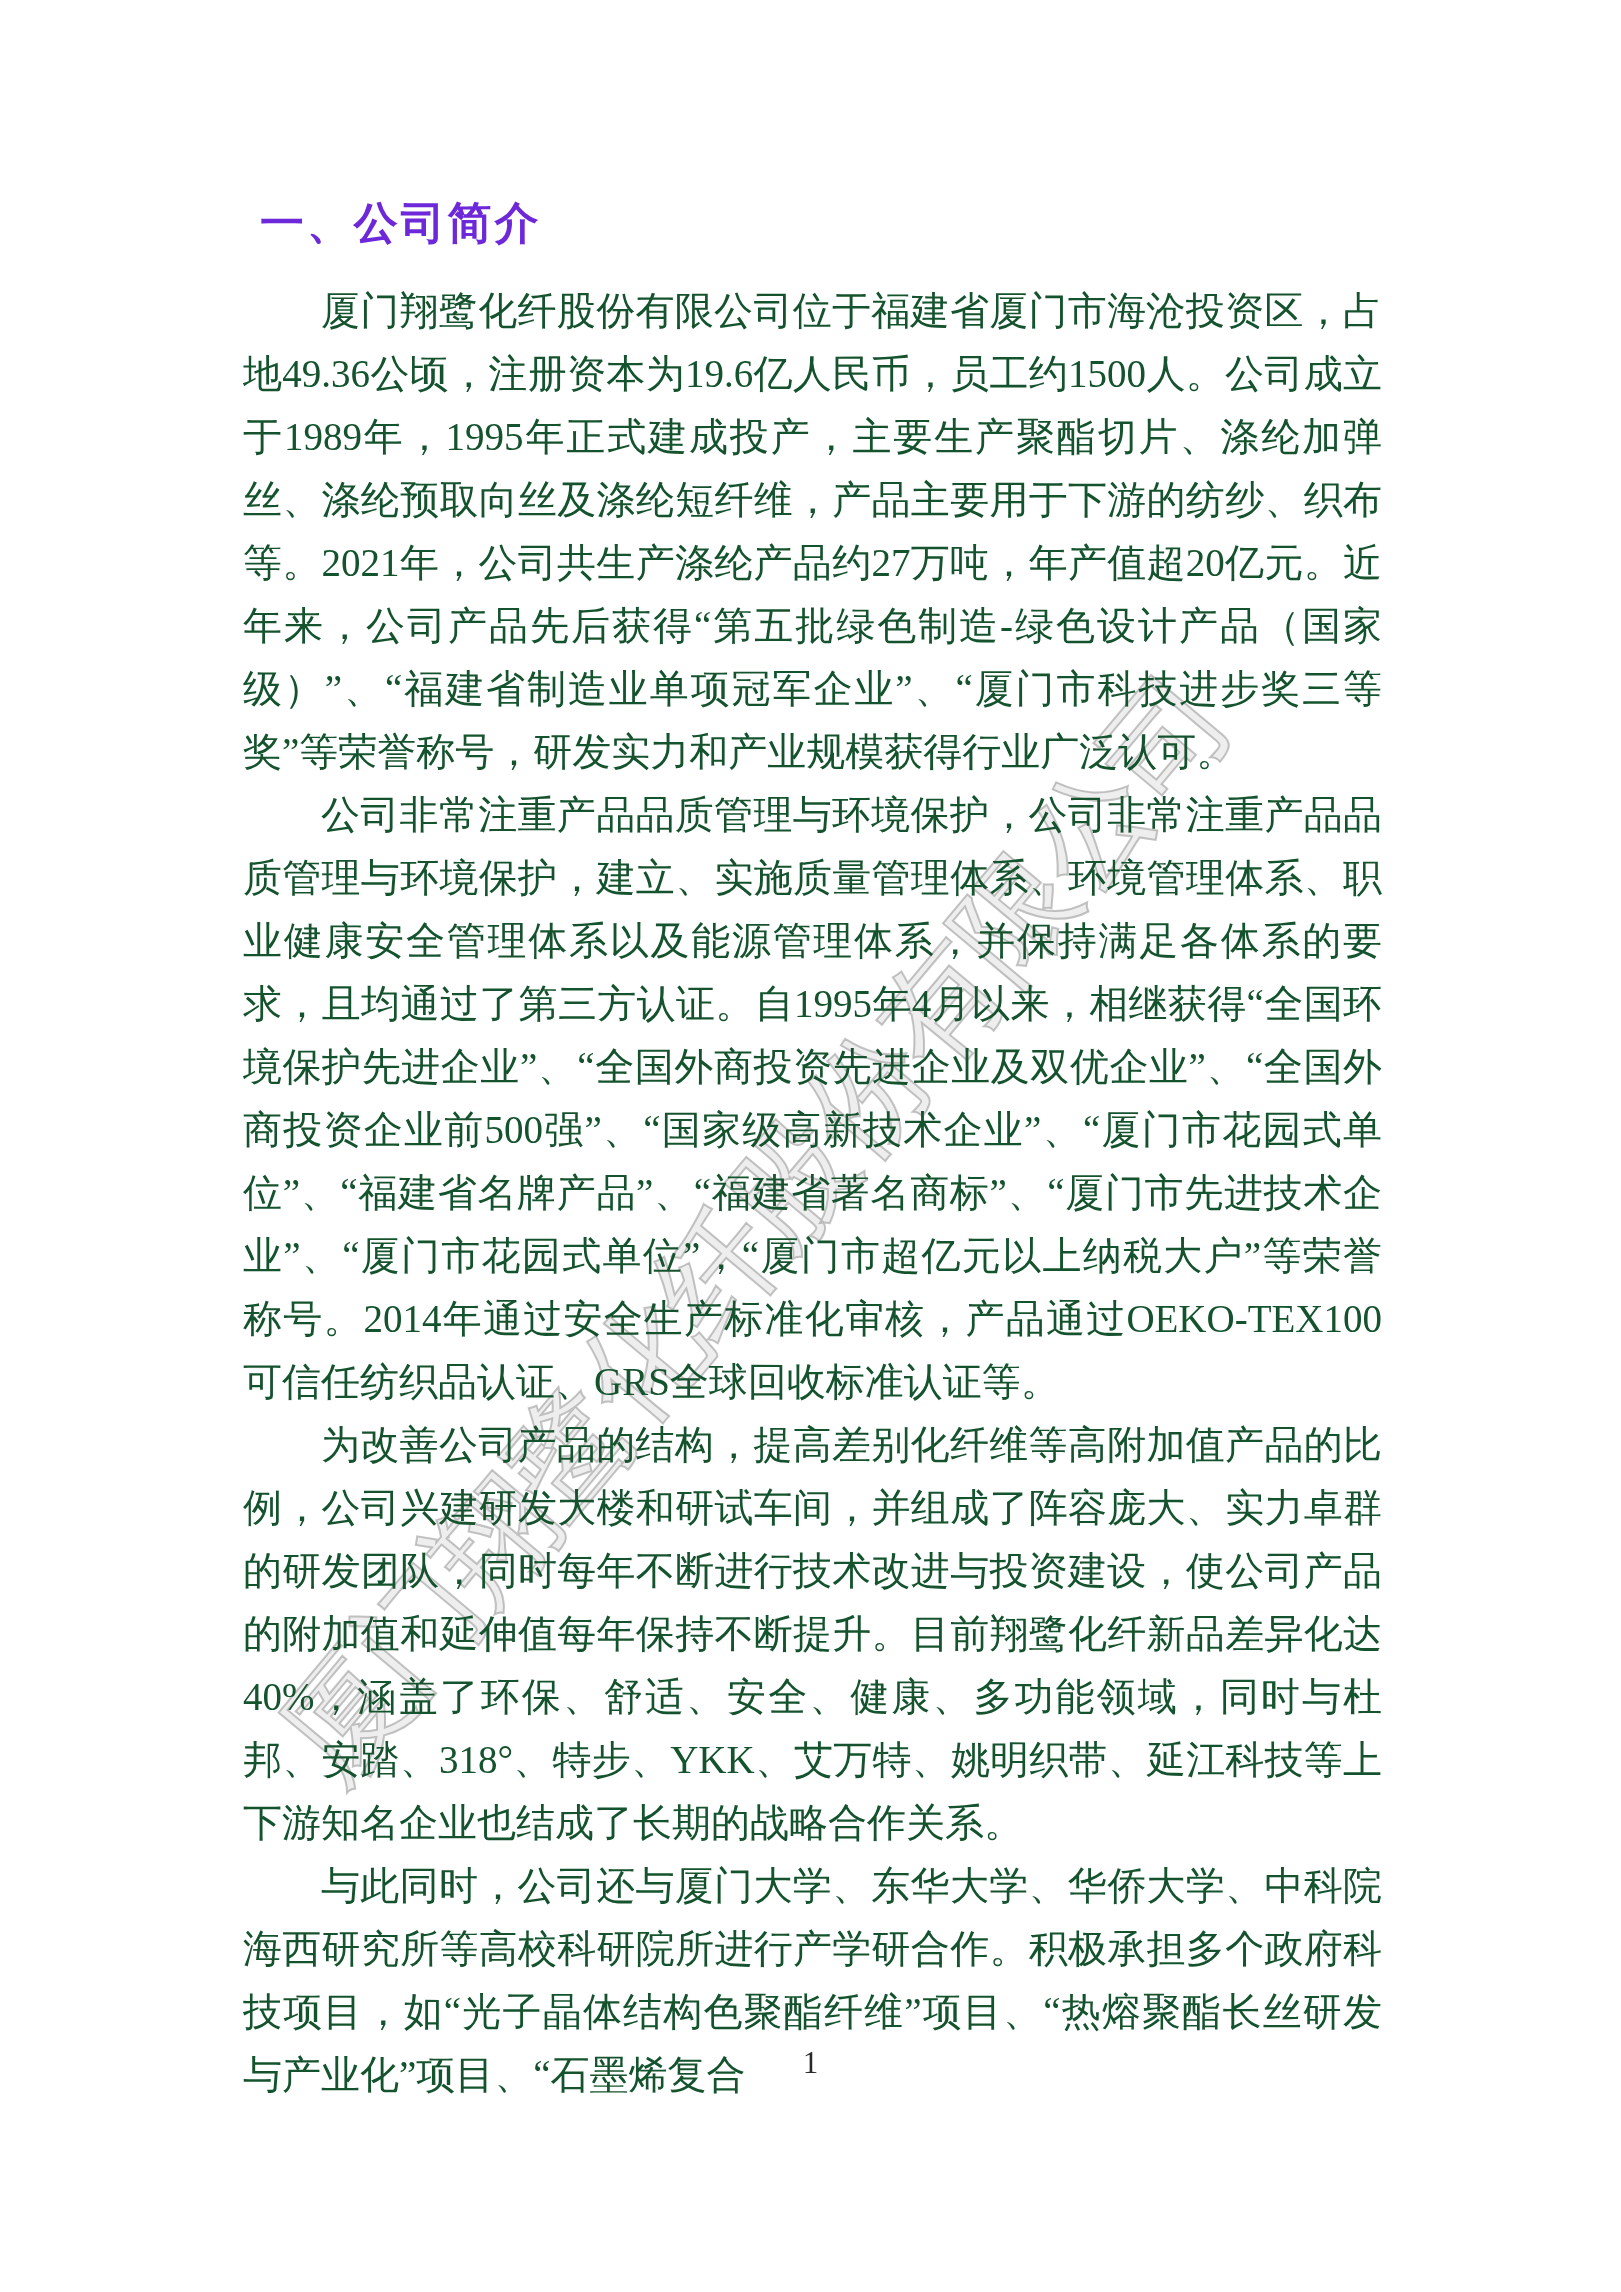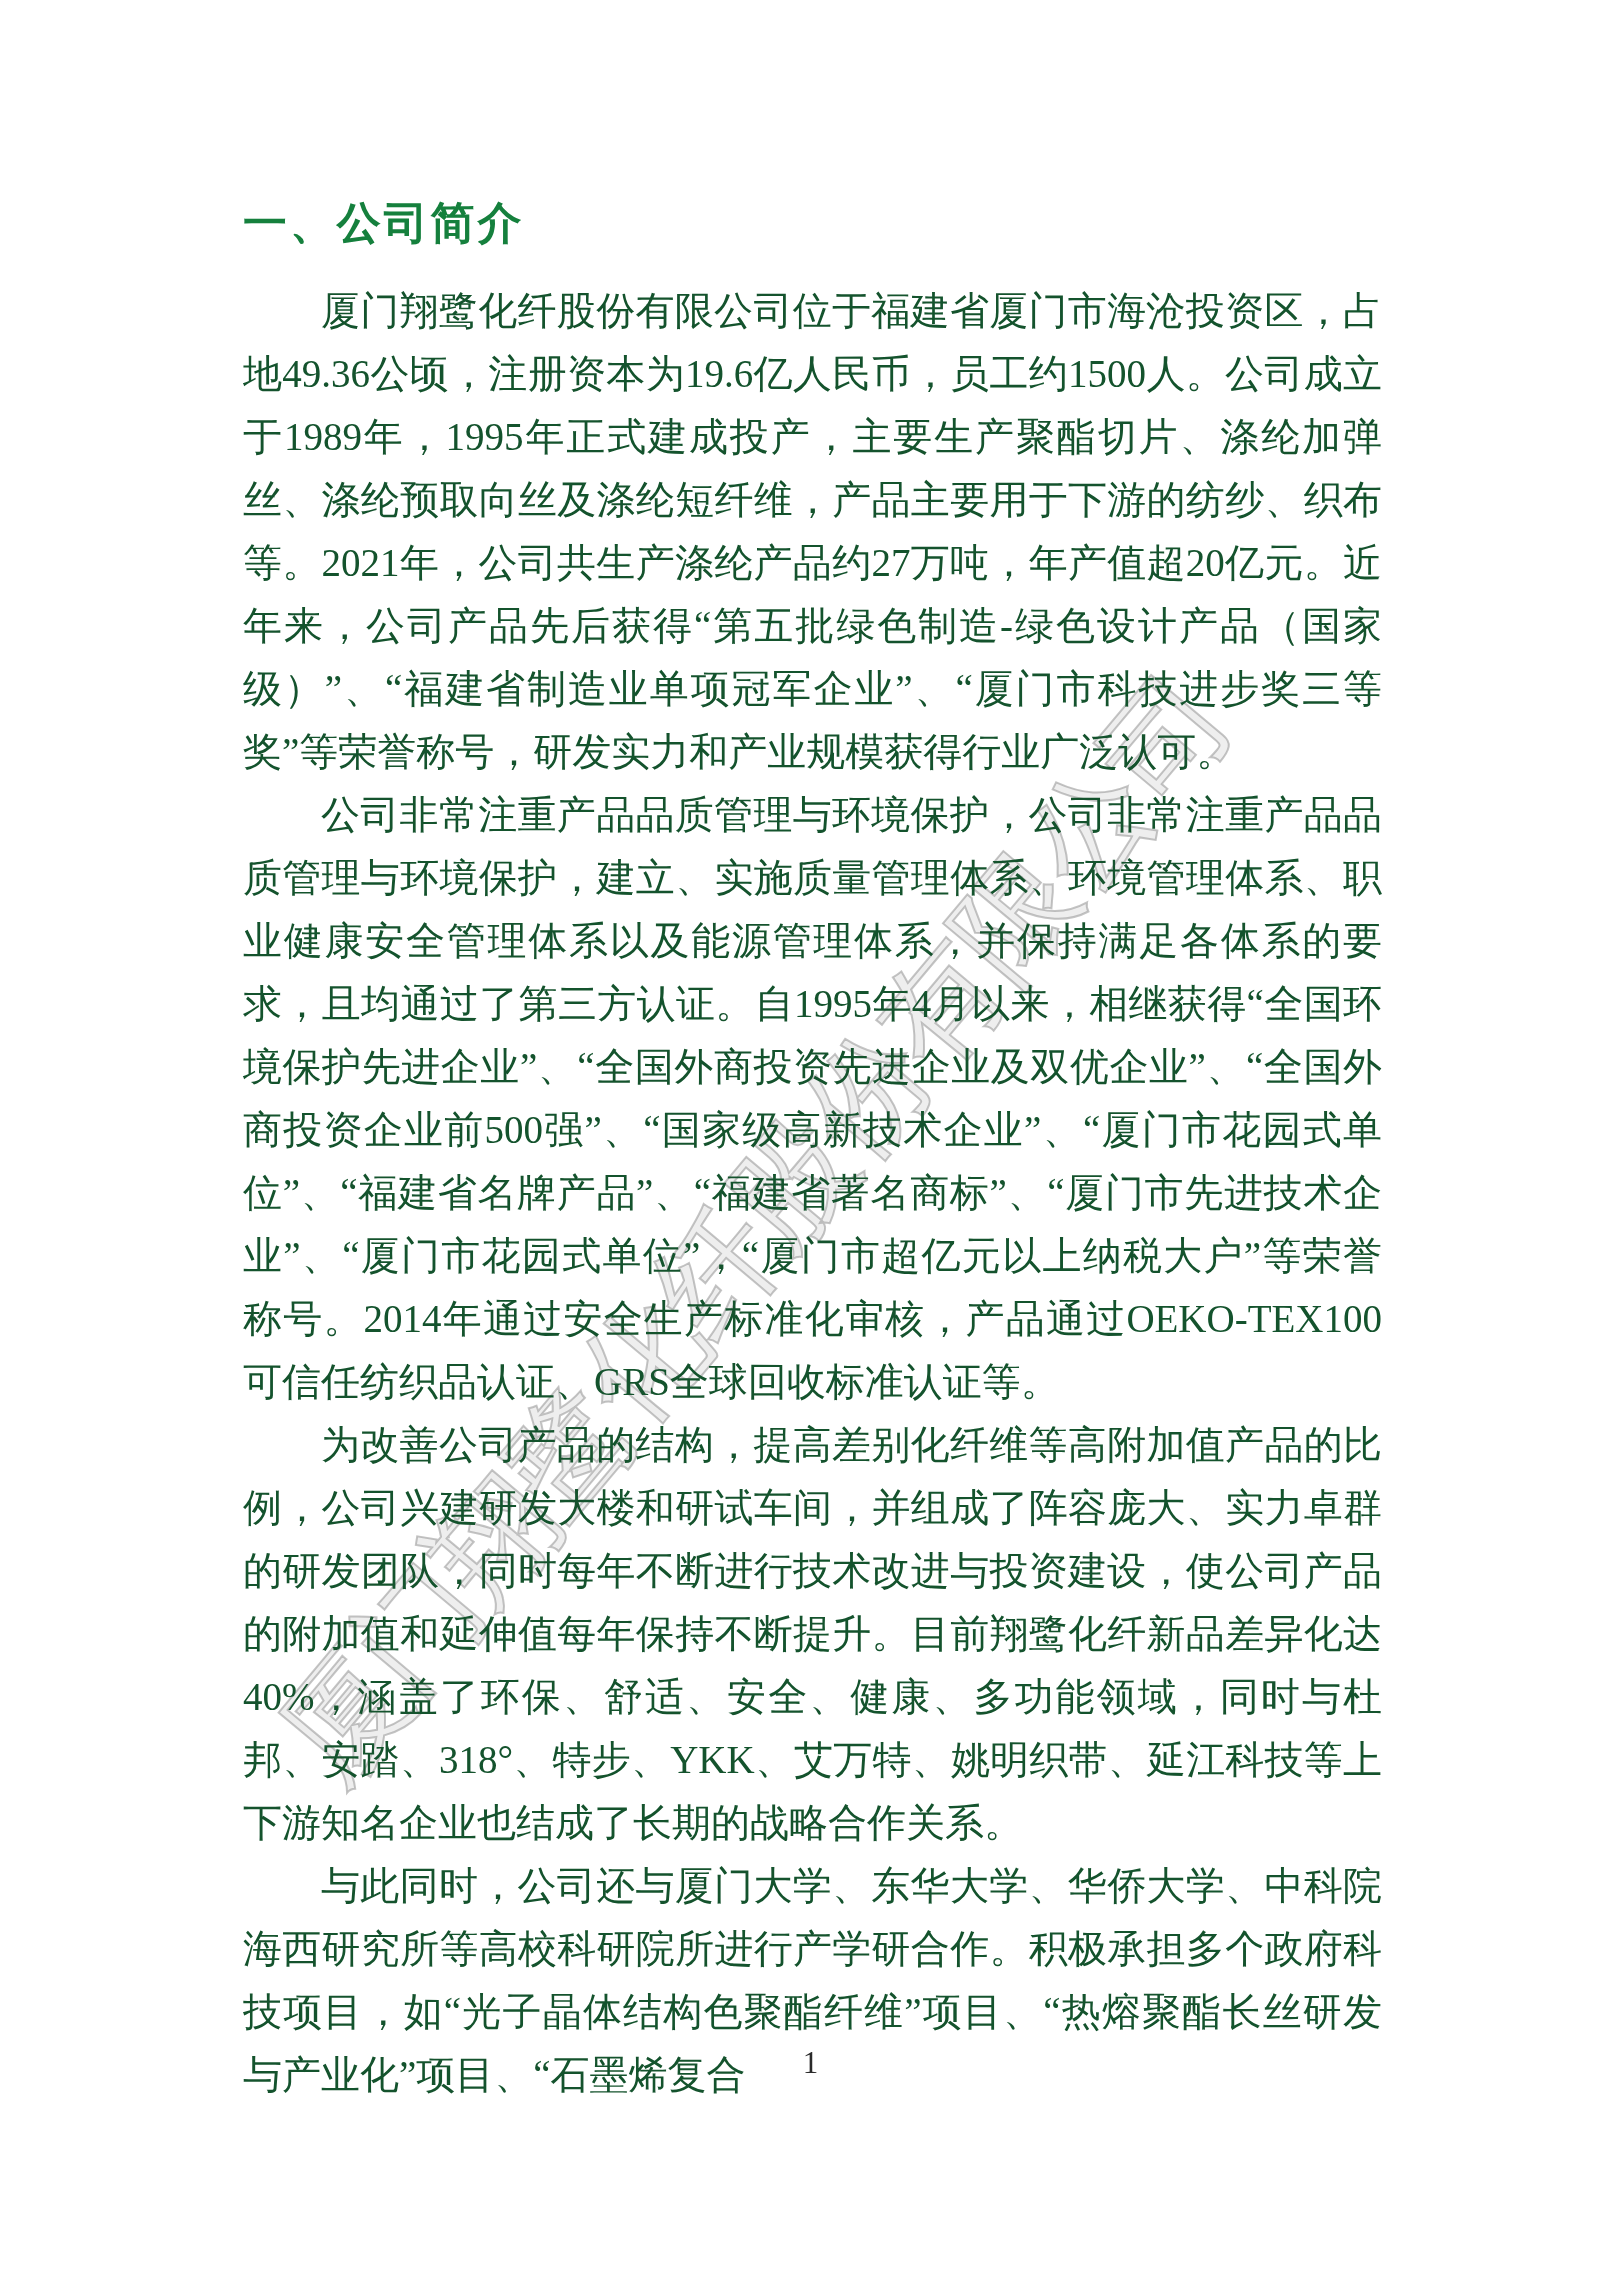--- a/index.html
+++ b/index.html
@@ -38,23 +38,23 @@
     left: 243px;
     top: 199px;
     width: 1139px;
     z-index: 2;
   }
   .heading {
     font-family: "Liberation Sans", "DejaVu Sans", sans-serif;
     font-weight: bold;
     font-size: 44px;
     line-height: 47px;
-    color: #15803d;
+    color: #6d28d9;
     letter-spacing: 2.9px;
-    margin: 0 0 33px 0;
+    margin: 0 0 33px 17px;
   }
   .para {
     font-family: "Liberation Serif", "DejaVu Serif", serif;
     font-size: 39px;
     line-height: 63px;
     color: #14532d;
     margin: 0;
     text-align: justify;
     text-justify: inter-ideograph;
     text-indent: 2em;

